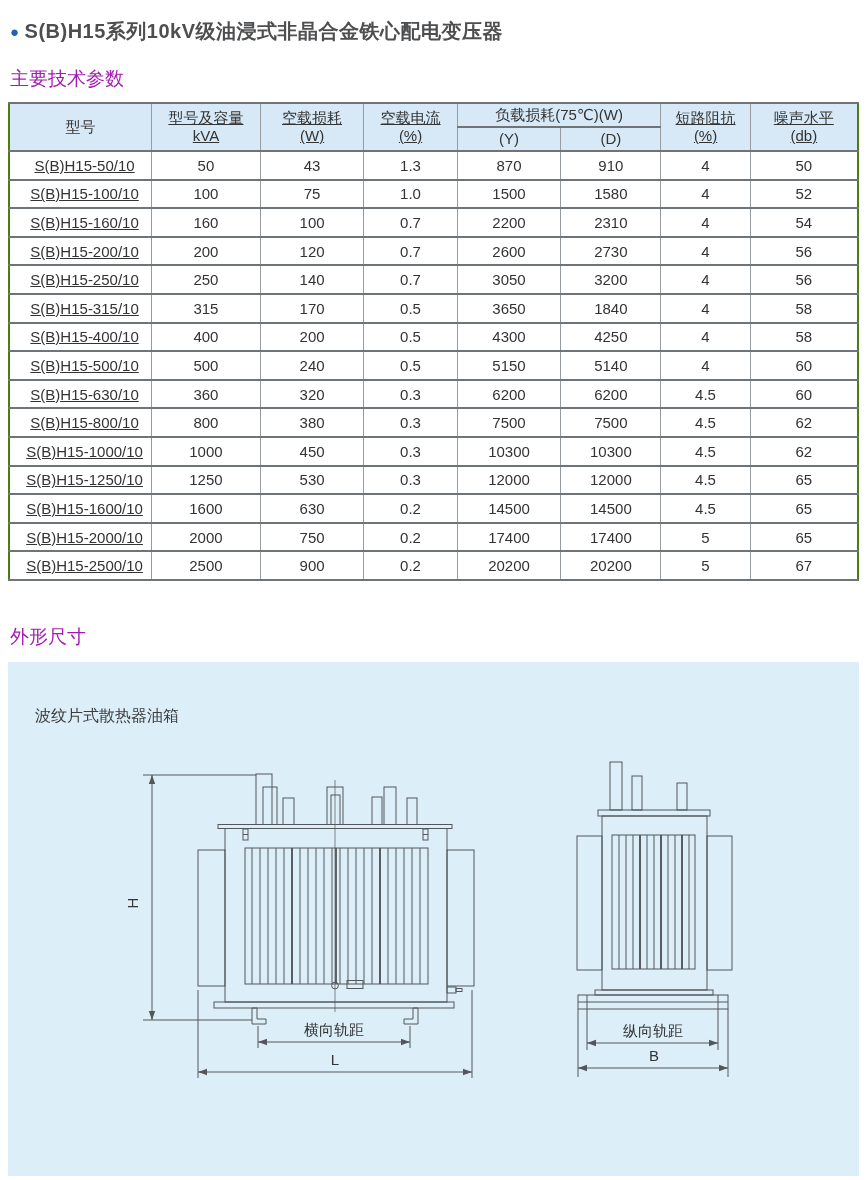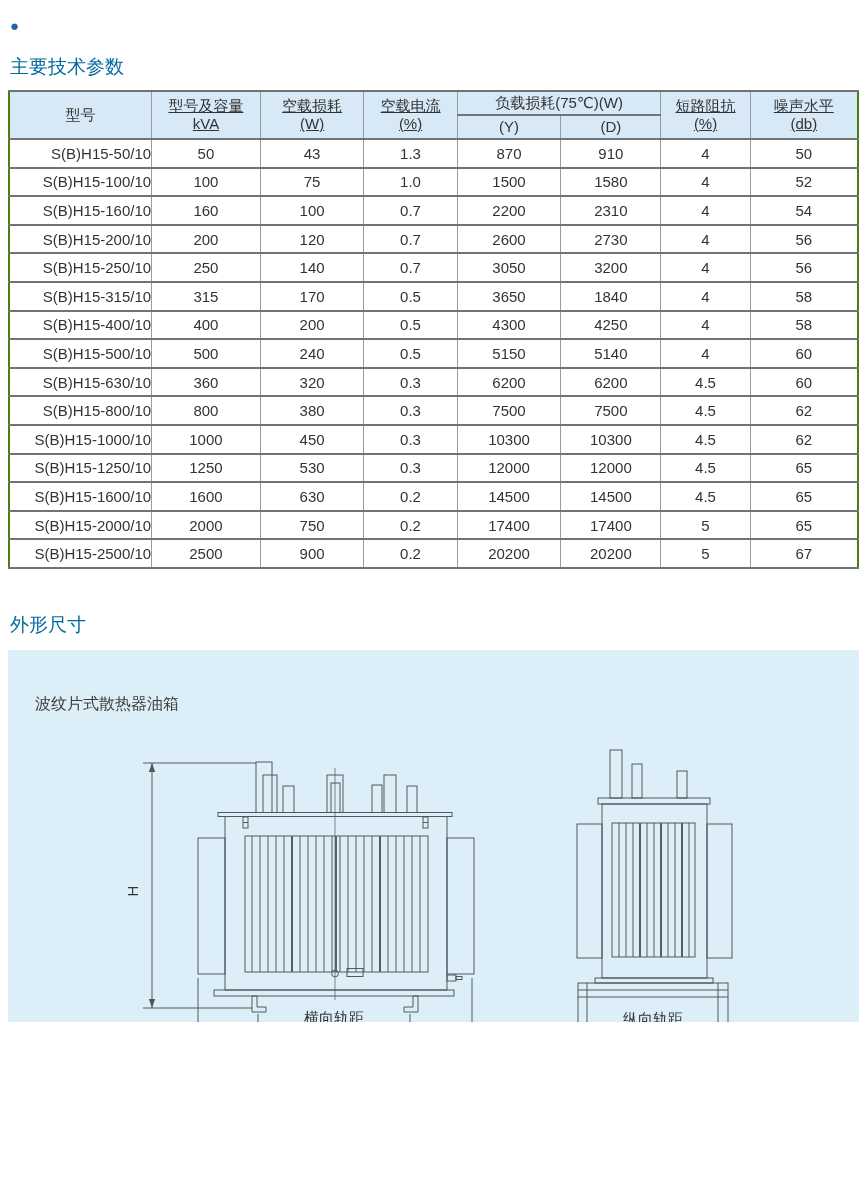--- a/index.html
+++ b/index.html
@@ -16,21 +16,21 @@
     font-size:20px;
     font-weight:bold;
     color:#4d4e50;
     letter-spacing:0.5px;
     display:flex;
     align-items:center;
   }
   .bullet { color:#2563a8; font-size:15px; margin-right:5px; line-height:1; }
 
   .section-title {
-    color:#0369a1;
+    color:#a21caf;
     font-size:19px;
     font-weight:normal;
     margin:21px 0 10px 2px;
   }
   .section-title.dims { margin-top:43px; margin-bottom:11px; }
 
   table.params-table {
     width:851px;
     border-collapse:collapse;
     table-layout:fixed;
@@ -46,27 +46,27 @@
     color:#333333;
     padding:0;
   }
   .params-table th {
     background:#d7e9f6;
     font-weight:normal;
     height:22px;
     line-height:1.15;
   }
   .params-table td { height:26.6px; }
-  .params-table tbody td:first-child { text-align:right; padding-left:8px; }
+  .params-table tbody td:first-child { text-align:center; padding-left:8px;text-decoration:underline; }
   .th-line { line-height:1.2;text-decoration:underline; }
 
   .drawing-panel {
     position:relative;
     width:851px;
-    height:372px;
+    height:514px;
     background:#dceef8;
     margin-top:12px;
     overflow:hidden;
   }
   .panel-label {
     position:absolute; left:27px; top:44px;
     font-size:16px; color:#3d3d3d;
   }
   .front-view { position:absolute; left:92px; top:85px; }
   .side-view  { position:absolute; left:532px; top:85px; }
@@ -81,20 +81,21 @@
   svg .arrow { fill:#53565a; stroke:none; }
   svg text { fill:#333333; font-size:15px; font-family:"Liberation Sans","DejaVu Sans",sans-serif; }
 </style>
 </head>
 <body>
 
 <div class="page">
 
   <h1 class="doc-title">
       <span class="bullet">●</span>
+      <span>S(B)H15系列10kV级油浸式非晶合金铁心配电变压器</span>
     </h1>
 
   <h2 class="section-title">主要技术参数</h2>
 
   <table class="params-table">
     <colgroup>
       <col style="width:16.8%">
         <col style="width:12.8%">
         <col style="width:12.2%">
         <col style="width:11.0%">

